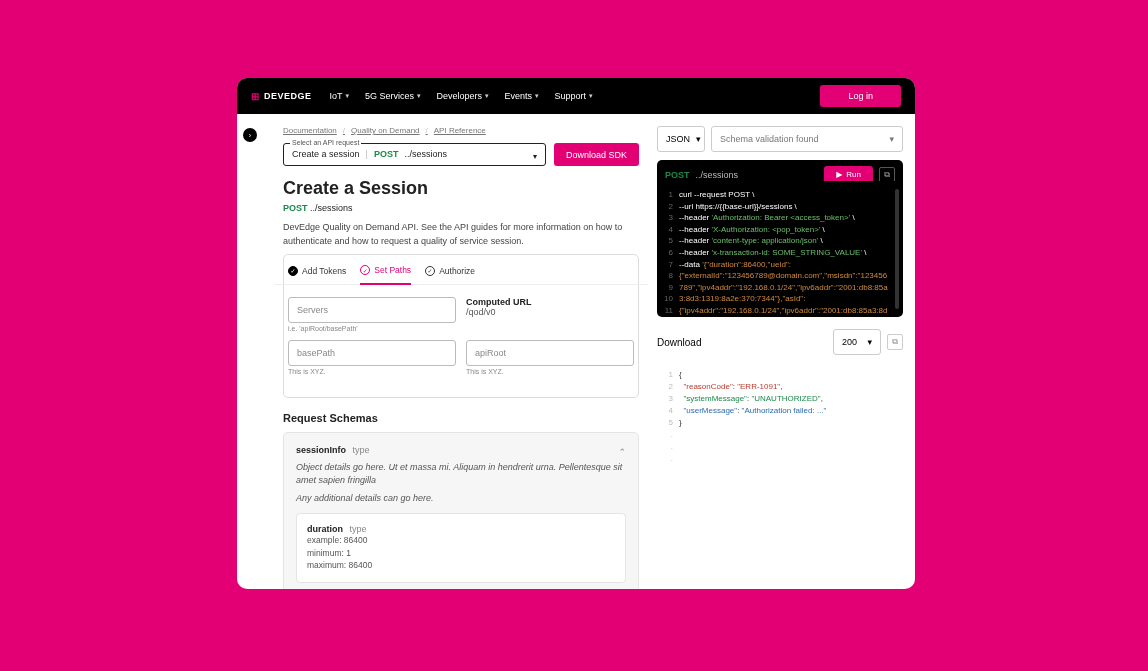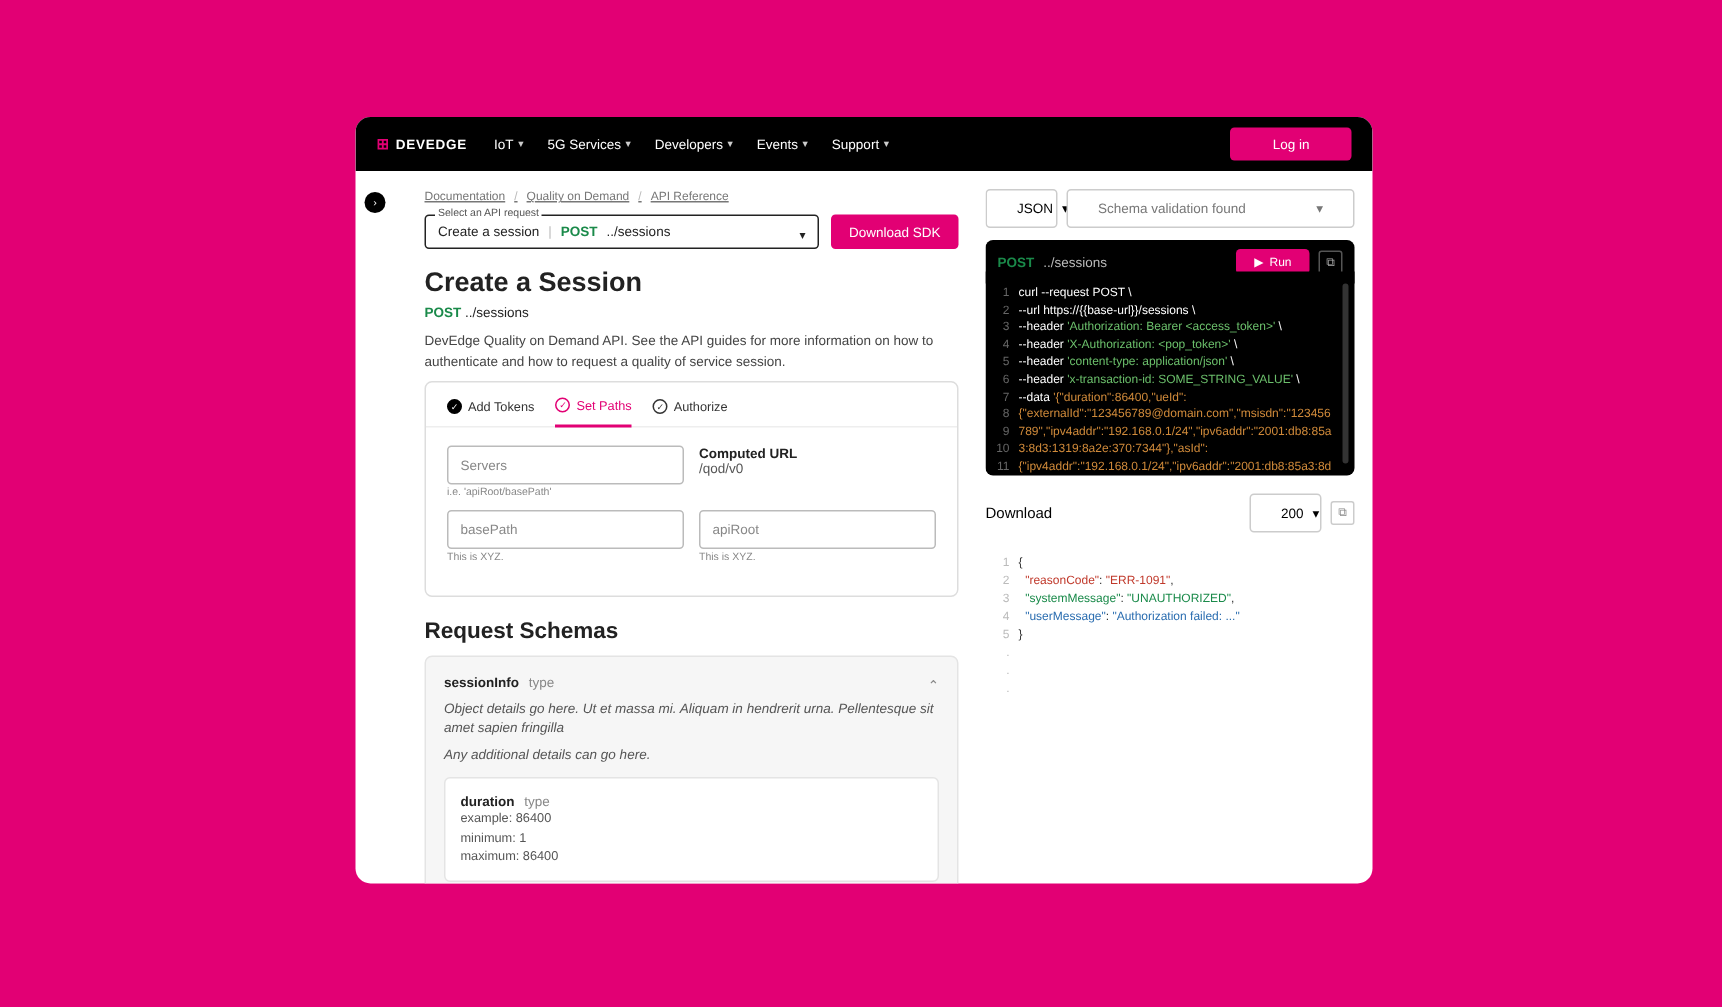--- a/index.html
+++ b/index.html
@@ -23,44 +23,44 @@
   .selbox .val{font-size:9px;display:flex;align-items:center;gap:6px;}
   .selbox .caret{position:absolute;right:8px;top:8px;font-size:8px;}
   .pipe{color:#bbb;}
   .post{color:#1a8a4a;font-weight:600;}
   .dl{background:#e20074;color:#fff;border:none;font-size:9px;padding:0 12px;border-radius:3px;cursor:pointer;}
   h1{font-size:18px;font-weight:800;margin-bottom:4px;}
   .meta{font-size:9px;margin-bottom:8px;}
   .desc{font-size:9px;color:#444;line-height:1.5;margin-bottom:6px;}
   .note{font-size:9px;margin-bottom:12px;}
   .note b{font-weight:700;}
-  .card{border:1px solid #ddd;border-radius:5px;padding:0 14px 14px;margin-bottom:14px;}
+  .card{border:1px solid #ddd;border-radius:5px;padding:0 4px 14px;margin-bottom:14px;}
   .steps{display:flex;gap:14px;border-bottom:1px solid #eee;margin:0 -14px 12px;padding:10px 14px 0;}
   .step{display:flex;align-items:center;gap:4px;font-size:8.5px;padding-bottom:8px;color:#333;}
   .step.active{color:#e20074;border-bottom:2px solid #e20074;margin-bottom:-1px;}
   .circ{width:10px;height:10px;border-radius:50%;display:inline-flex;align-items:center;justify-content:center;border:1px solid #333;font-size:6px;}
   .circ.fill{background:#000;color:#fff;border-color:#000;}
   .step.active .circ{border-color:#e20074;color:#e20074;}
   .grid2{display:flex;gap:10px;}
   .col{flex:1;}
   .field{border:1px solid #bbb;border-radius:3px;padding:7px 8px;font-size:9px;color:#888;margin-bottom:2px;}
   .hint{font-size:7px;color:#888;margin-bottom:8px;}
   .clbl{font-size:9px;font-weight:700;}
   .cval{font-size:9px;color:#555;margin-bottom:10px;}
-  .sect-title{font-size:15px;font-weight:700;margin-bottom:8px;}
+  .sect-title{font-size:11px;font-weight:700;margin-bottom:8px;}
   .schema{background:#f6f6f6;border:1px solid #e4e4e4;border-radius:5px;padding:12px;position:relative;}
   .sname{font-size:9px;font-weight:700;display:inline;}
   .stype{font-size:9px;color:#888;margin-left:4px;}
   .sdesc{font-size:9px;color:#555;margin:6px 0;line-height:1.4;font-style:italic;}
   .collapse{position:absolute;right:12px;top:14px;font-size:9px;color:#888;}
   .inner{background:#fff;border:1px solid #e4e4e4;border-radius:4px;padding:10px;margin-top:8px;}
   .kv{font-size:8.5px;color:#555;line-height:1.5;}
   .right{width:258px;padding:12px 12px 0 0;display:flex;flex-direction:column;gap:8px;overflow:hidden;}
   .rrow{display:flex;gap:6px;}
-  .dd{border:1px solid #ccc;border-radius:3px;background:#fff;font-size:9px;padding:7px 20px;display:flex;align-items:center;justify-content:space-between;gap:6px;}
+  .dd{border:1px solid #ccc;border-radius:3px;background:#fff;font-size:9px;padding:7px 8px;display:flex;align-items:center;justify-content:space-between;gap:6px;}
   .dd.small{width:48px;}
   .dd.grow{flex:1;color:#777;}
   .codehead{background:#000;border-radius:5px 5px 0 0;display:flex;align-items:center;padding:6px 8px;gap:6px;font-size:9px;margin-bottom:-8px;}
   .codehead .path{color:#bbb;}
   .run{margin-left:auto;background:#e20074;border:none;color:#fff;font-size:8px;padding:4px 12px;border-radius:3px;display:flex;align-items:center;gap:4px;cursor:pointer;}
   .copy{width:16px;height:16px;border:1px solid #555;border-radius:2px;display:flex;align-items:center;justify-content:center;color:#aaa;font-size:8px;}
   .code{background:#000;border-radius:0 0 5px 5px;padding:8px 6px 10px;font-family:Menlo,Consolas,monospace;font-size:8px;line-height:1.45;color:#ddd;overflow:hidden;height:136px;position:relative;}
   .code::after{content:"";position:absolute;right:4px;top:8px;bottom:8px;width:4px;background:#333;border-radius:2px;}
   .ln{display:flex;}
   .gut{width:16px;text-align:right;color:#666;padding-right:6px;flex-shrink:0;}

